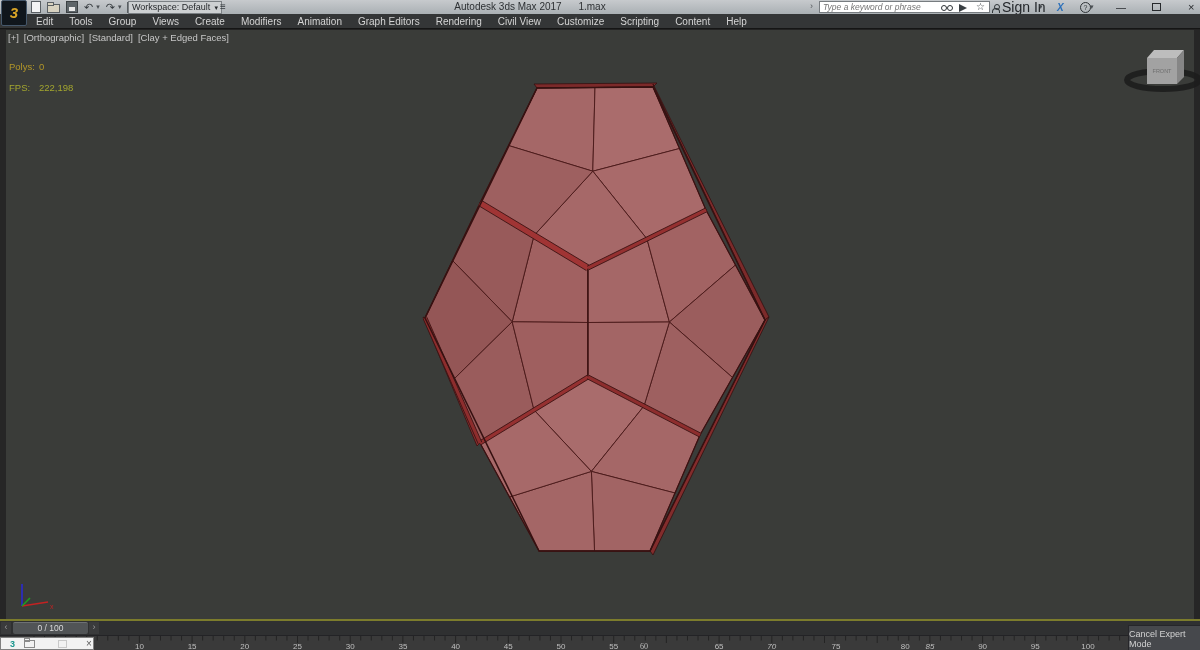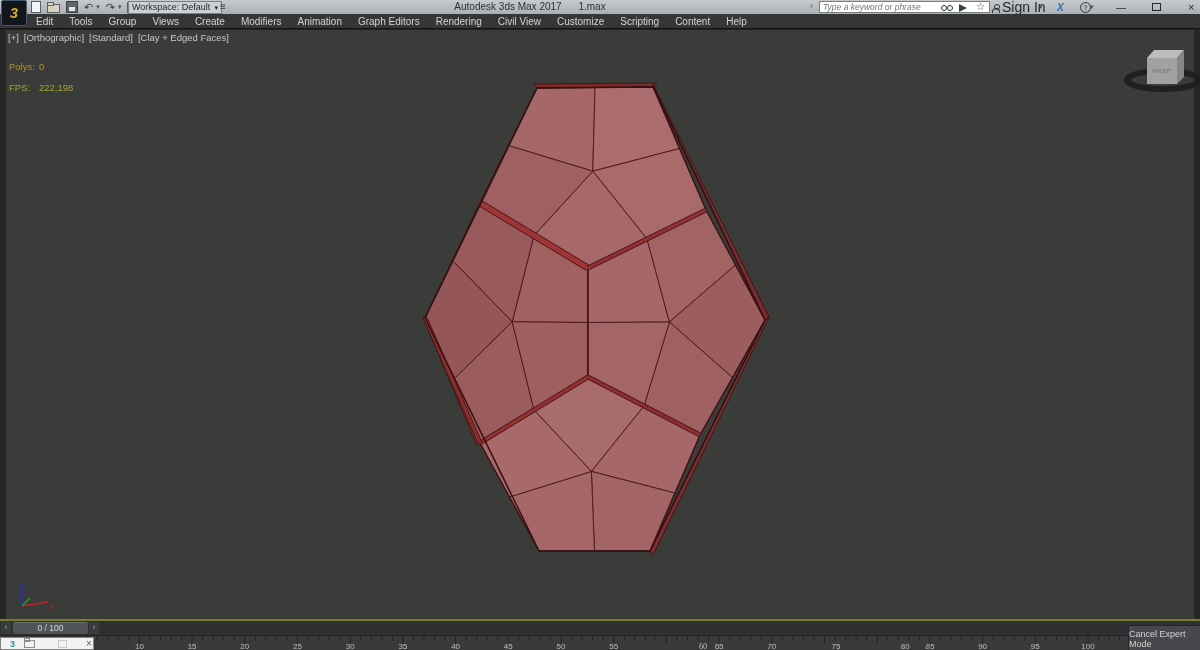--- a/index.html
+++ b/index.html
@@ -355,21 +355,21 @@
     <span class="flabel" style="left: 139.4px;">10</span>
     <span class="flabel" style="left: 192.1px;">15</span>
     <span class="flabel" style="left: 244.8px;">20</span>
     <span class="flabel" style="left: 297.5px;">25</span>
     <span class="flabel" style="left: 350.2px;">30</span>
     <span class="flabel" style="left: 402.9px;">35</span>
     <span class="flabel" style="left: 455.6px;">40</span>
     <span class="flabel" style="left: 508.3px;">45</span>
     <span class="flabel" style="left: 561px;">50</span>
     <span class="flabel" style="left: 613.7px;">55</span>
-    <span class="flabel" style="left: 703px; font-family: Liberation Serif, serif;">60</span>
+    <span class="flabel" style="left: 644px; font-family: Liberation Serif, serif;">60</span>
     <span class="flabel" style="left: 719.1px;">65</span>
     <span class="flabel" style="left: 771.8px; font-style: italic;">70</span>
     <span class="flabel" style="left: 836px;">75</span>
     <span class="flabel" style="left: 877.2px; margin-left: 28px;">80</span>
     <span class="flabel" style="left: 929.9px; font-style: italic;">85</span>
     <span class="flabel" style="left: 982.6px;">90</span>
     <span class="flabel" style="left: 1035.3px;">95</span>
     <span class="flabel" style="left: 1088px;">100</span>
   </div>
 <div class="miniwin">

